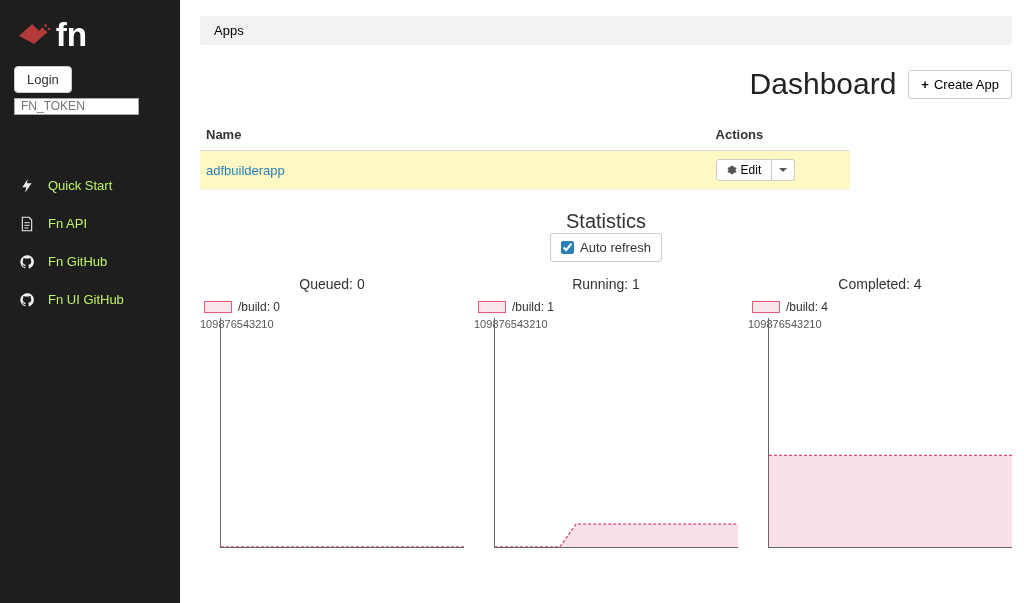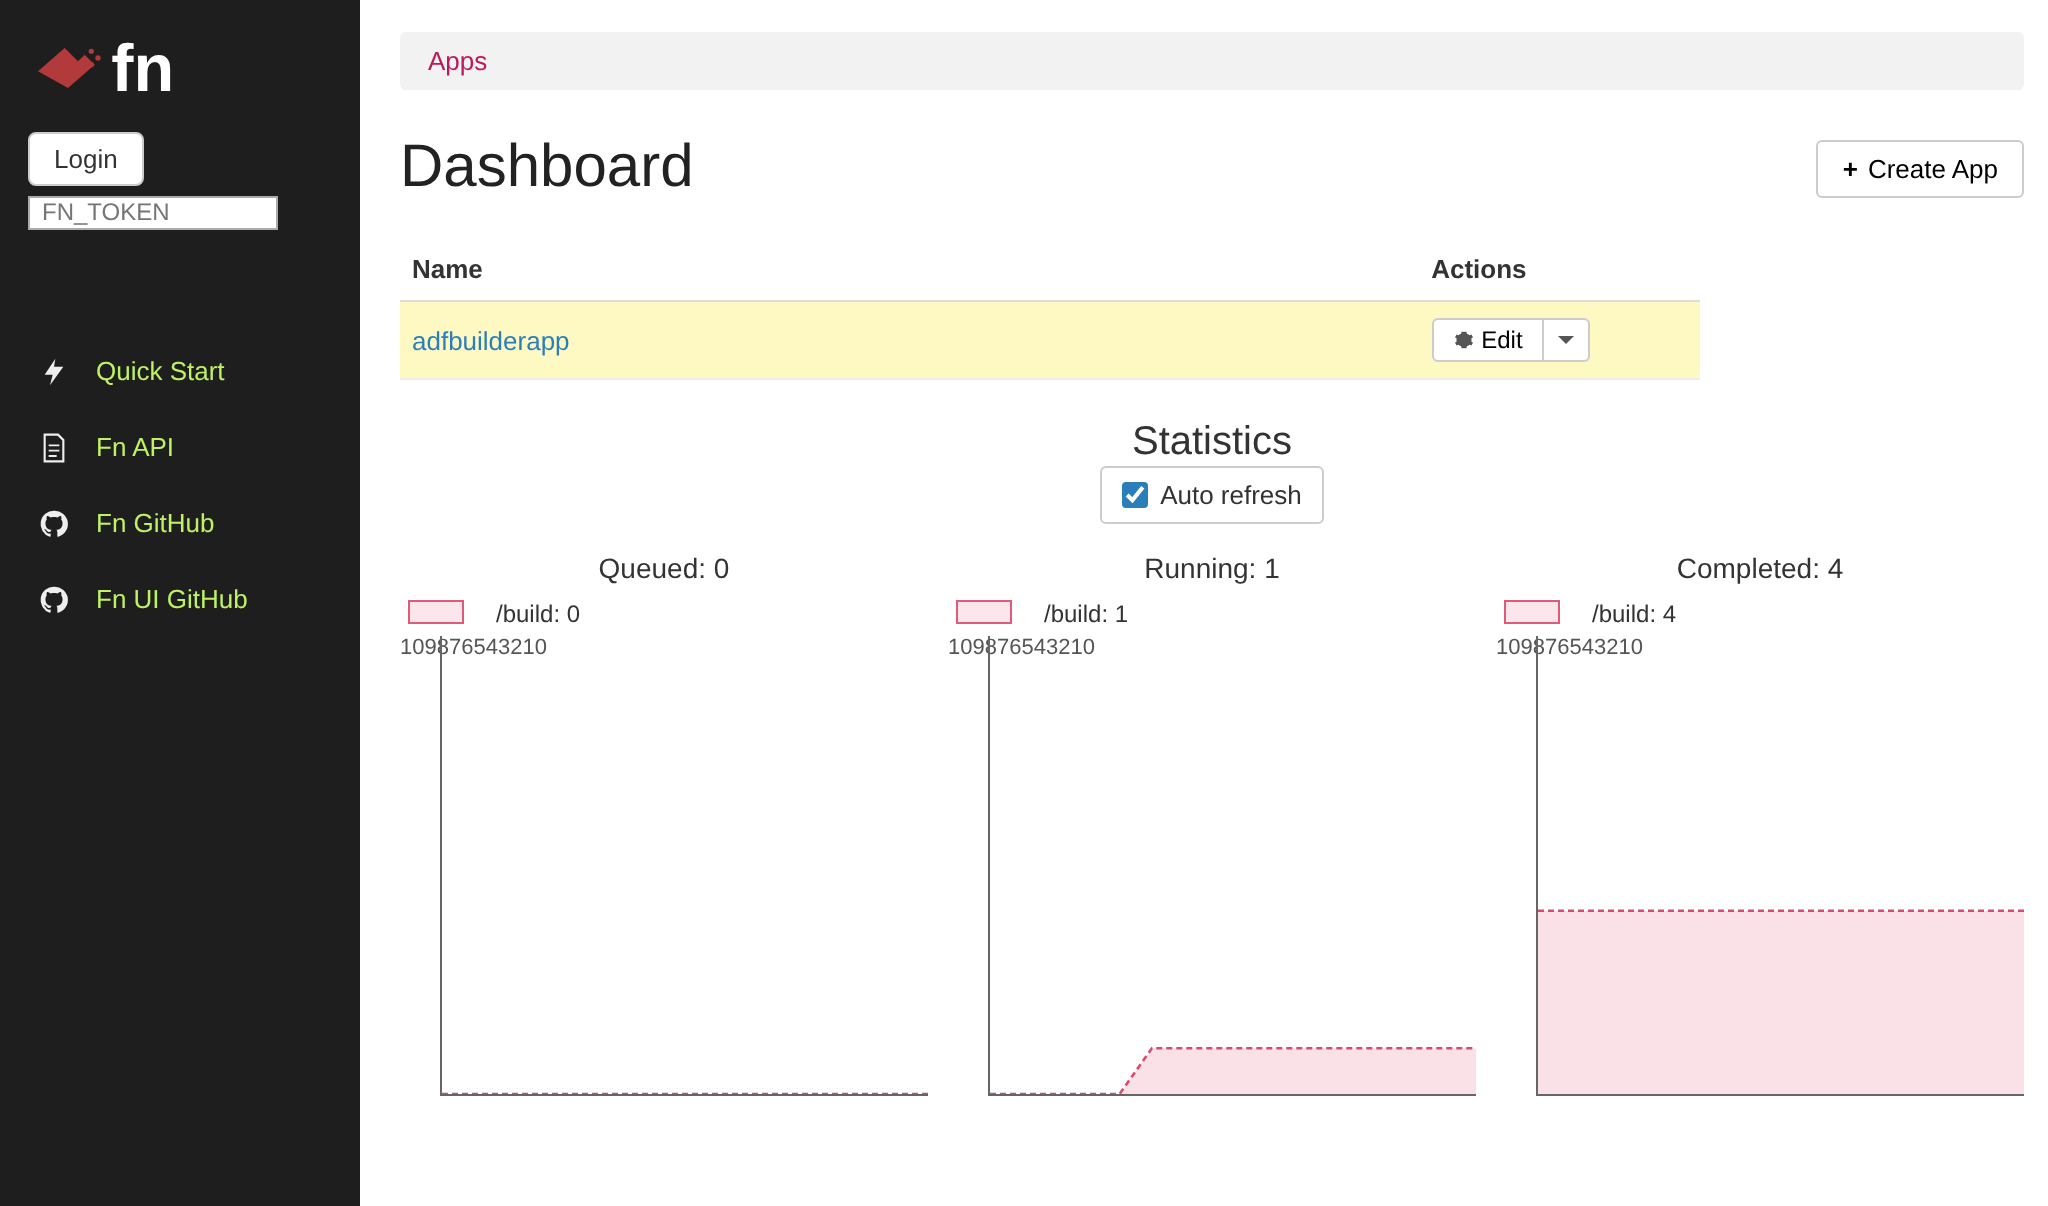--- a/index.html
+++ b/index.html
@@ -69,28 +69,29 @@
     flex: 1;
     background: #fff;
     padding: 16px 12px 0 20px;
     overflow: hidden;
   }
   .breadcrumb {
     background: #f2f2f2;
     border-radius: 3px;
     padding: 7px 14px;
     font-size: 13px;
-    color: #be185d;
+    color: #000000;
     margin-bottom: 22px;
   }
   .header-row {
     display: flex;
-    justify-content: space-between;
+    justify-content: flex-end;
     align-items: center;
     margin-bottom: 18px;
+    gap: 12px;
   }
   .page-title {
     font-size: 30px;
     font-weight: 400;
     color: #222;
   }
   .create-btn {
     background: #fff;
     border: 1px solid #ccc;
     border-radius: 3px;
@@ -179,22 +180,22 @@
     display: flex;
     flex-direction: column;
   }
   .chart-title {
     text-align: center;
     font-size: 14px;
     margin-bottom: 8px;
   }
   .chart-legend {
     display: flex;
-    align-items: flex-start;
-    gap: 16px;
+    align-items: center;
+    gap: 6px;
     font-size: 12px;
     margin-left: 4px;
     margin-bottom: 4px;
   }
   .legend-swatch {
     width: 28px; height: 12px;
     border: 1.4px solid #e05a7a;
     background: rgba(224,90,122,0.15);
   }
   .plot-area {

